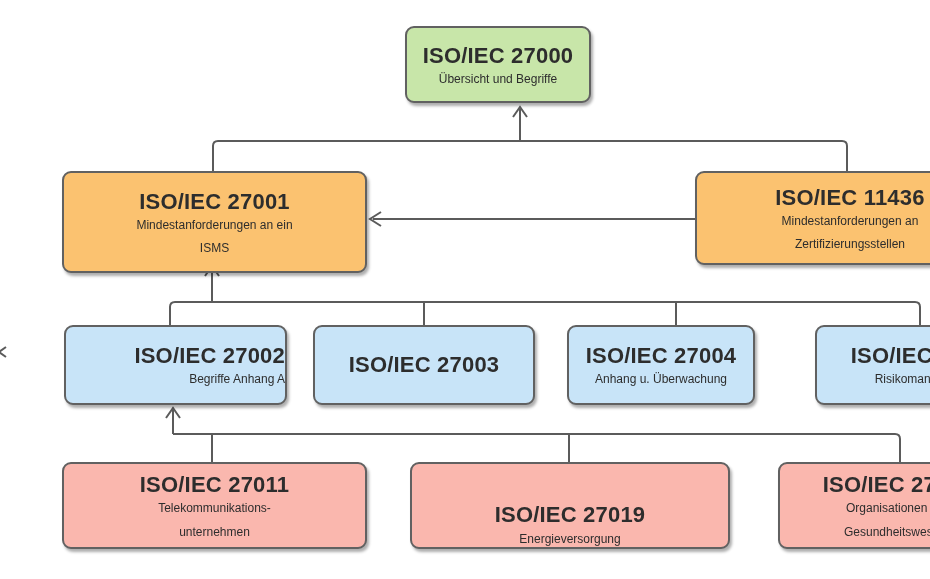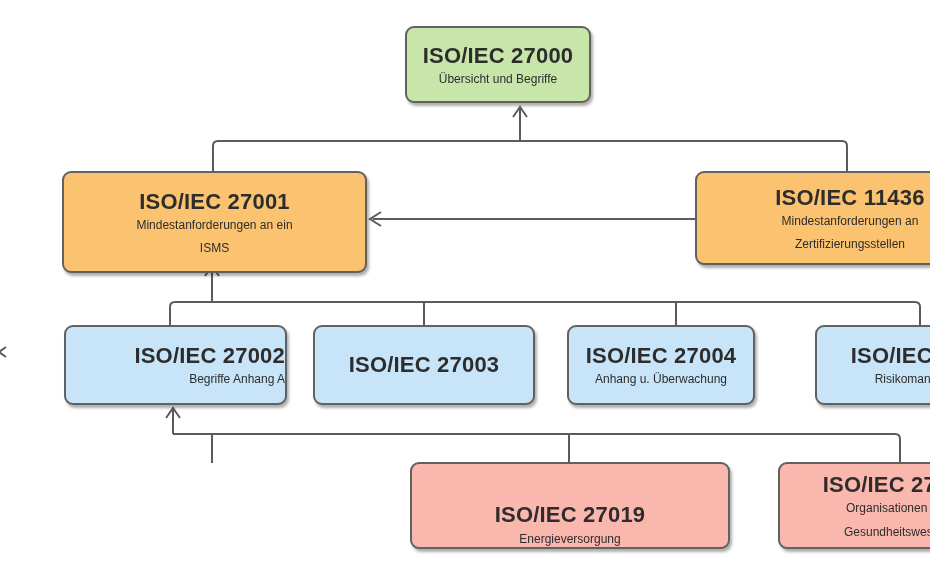--- a/index.html
+++ b/index.html
@@ -101,20 +101,25 @@
   <div class="node blue n27004">
     <div class="title">ISO/IEC 27004</div>
     <div class="sub">Anhang u. Überwachung</div>
   </div>
 
   <div class="node blue n27005">
     <div class="title">ISO/IEC 27005</div>
     <div class="sub">Risikomanagement</div>
   </div>
 
+  <div class="node pink n27011">
+    <div class="title">ISO/IEC 27011</div>
+    <div class="sub">Telekommunikations-</div>
+    <div class="sub">unternehmen</div>
+  </div>
 
   <div class="node pink n27019">
     <div class="title">ISO/IEC 27019</div>
     <div class="sub">Energieversorgung</div>
   </div>
 
   <div class="node pink n27799">
     <div class="title">ISO/IEC 27799</div>
     <div class="sub">Organisationen des</div>
     <div class="sub">Gesundheitswesens</div>

